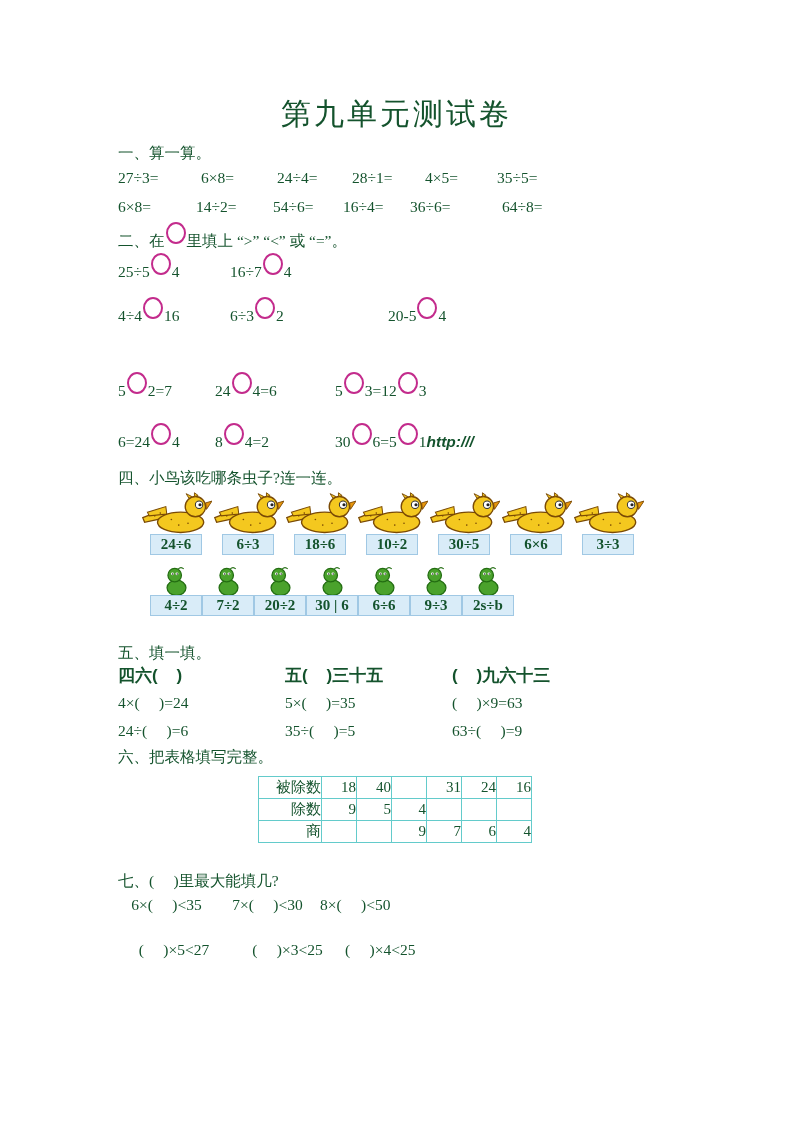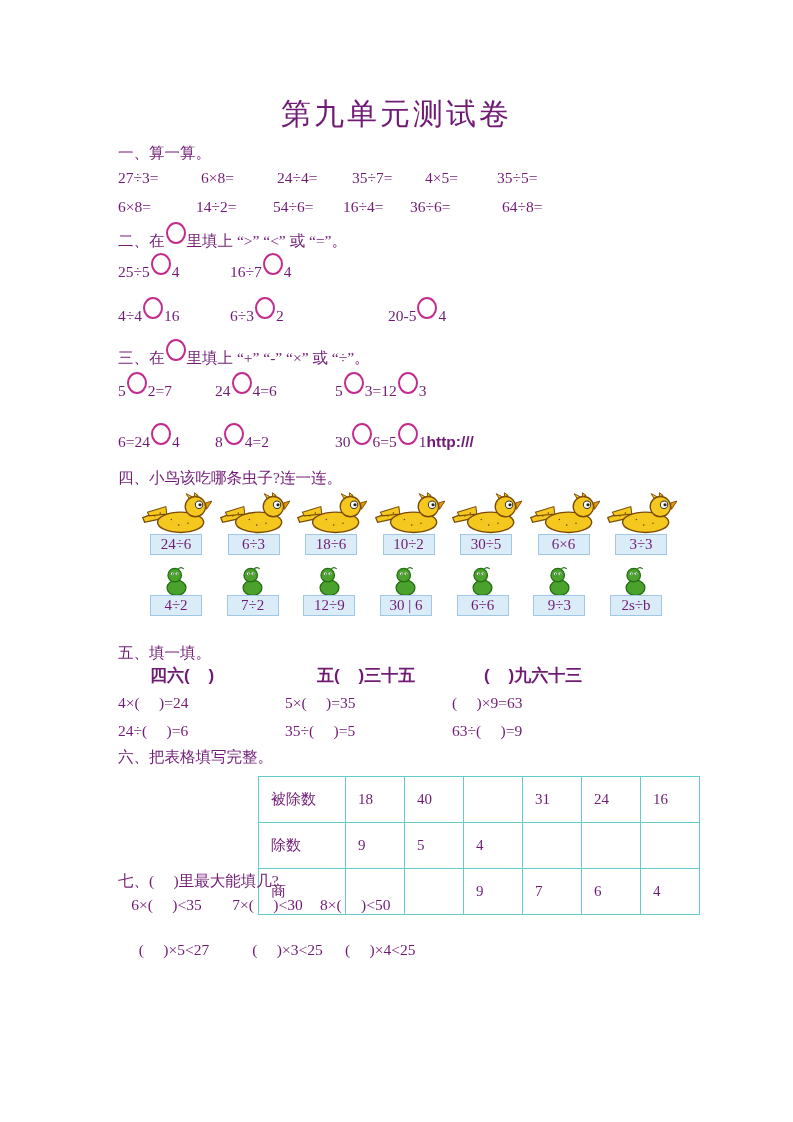--- a/index.html
+++ b/index.html
@@ -1,51 +1,51 @@
 <!DOCTYPE html>
 <html style="--circle: #c32b8c; --table_border: #63cbcb; --label_bg: #d9ecf8; --label_border: #a0c8e4; --bird: #f4c81f; --worm: #4aa22c;"><head>
 <meta charset="utf-8">
 <style>
   html,body{margin:0;padding:0;background:#fff;}
   .page{position:relative;width:793px;height:1122px;background:#ffffff;overflow:hidden;
-        font-family:"Liberation Serif","DejaVu Serif",serif;color:#701a75;font-size:15.5px;}
+        font-family:"Liberation Serif","DejaVu Serif",serif;color:#14532d;font-size:15.5px;}
   .abs{position:absolute;left:118px;}
   .title{left:0;width:100%;text-align:center;font-size:30px;letter-spacing:3px;}
   .h{font-size:15.5px;}
   .row{display:flex;align-items:baseline;}
   .row span, .row .it{display:inline-block;}
   .ce{white-space:pre;}
   
   .circle{display:inline-block;width:20px;height:22px;box-sizing:border-box;
           border:2px solid var(--circle,#c32b8c);border-radius:50%;
           vertical-align:2px;margin:0 1px;}
   
   .s1a span:nth-child(1){width:83px}.s1a span:nth-child(2){width:76px}.s1a span:nth-child(3){width:75px}
   .s1a span:nth-child(4){width:73px}.s1a span:nth-child(5){width:72px}
   .s1b span:nth-child(1){width:78px}.s1b span:nth-child(2){width:77px}.s1b span:nth-child(3){width:70px}
   .s1b span:nth-child(4){width:67px}.s1b span:nth-child(5){width:92px}
   .s2r .it:nth-child(1){width:112px}.s2r .it:nth-child(2){width:158px}
   .s3r .it:nth-child(1){width:97px}.s3r .it:nth-child(2){width:120px}
   .s5r .it{width:167px;white-space:pre;}
-  .s5bold{font-family:"Liberation Sans","DejaVu Sans",sans-serif;font-weight:bold;font-size:17px;margin-left:32px;}
+  .s5bold{font-family:"Liberation Sans","DejaVu Sans",sans-serif;font-weight:bold;font-size:17px;}
   .s7a .it:nth-child(1){width:97px}.s7a .it:nth-child(2){width:105px}
   .s7b .it:nth-child(1){width:112px}.s7b .it:nth-child(2){width:115px}
   .s7r .it{white-space:pre;text-align:center;}
-  .bold-url{font-family:"Liberation Sans","DejaVu Sans",sans-serif;font-weight:bold;}
-  
-  .match-row{display:flex;justify-content:space-between;align-items:flex-end;}
+  .bold-url{font-family:"Liberation Sans","DejaVu Sans",sans-serif;font-weight:bold;font-style:italic;}
+  
+  .match-row{display:flex;justify-content:flex-start;align-items:flex-end;font-weight:bold;}
   .match-item{display:flex;flex-direction:column;align-items:center;}
   .lbl{background:var(--label_bg,#d9ecf8);border:1px solid var(--label_border,#a0c8e4);
        padding:0 6px;min-width:38px;text-align:center;font-size:15px;line-height:19px;margin-top:-2px;}
   .bird{width:72px;height:44px;}
   .worm{width:27px;height:31px;}
   
   .dtable{border-collapse:collapse;}
   .dtable td{border:1px solid var(--table_border,#63cbcb);width:34px;height:21px;
-             text-align:left;font-size:15px;padding:12px;}
+             text-align:right;font-size:15px;padding:0;}
   .dtable td.hd{width:62px;}
 </style>
 </head>
 <body>
 
 <div class="page">
 
   <svg width="0" height="0" style="position:absolute">
     <defs>
       <g id="bird-shape">
@@ -76,21 +76,21 @@
     </defs>
   </svg>
 
   <div class="abs title" style="top:94px">第九单元测试卷</div>
 
   <div class="abs h" style="top:143px">一、算一算。</div>
   <div class="abs row s1a" style="top:169px">
     <span class="ce">27÷3=</span>
     <span class="ce">6×8=</span>
     <span class="ce">24÷4=</span>
-    <span class="ce">35÷7=</span>
+    <span class="ce">28÷1=</span>
     <span class="ce">4×5=</span>
     <span class="ce">35÷5=</span>
   </div>
   <div class="abs row s1b" style="top:198px">
     <span class="ce">6×8=</span>
     <span class="ce">14÷2=</span>
     <span class="ce">54÷6=</span>
     <span class="ce">16÷4=</span>
     <span class="ce">36÷6=</span>
     <span class="ce">64÷8=</span>
@@ -100,21 +100,20 @@
   <div class="abs row s2r" style="top:253px">
     <span class="it"><span>25÷5</span><span class="circle"></span><span>4</span></span>
     <span class="it"><span>16÷7</span><span class="circle"></span><span>4</span></span>
   </div>
   <div class="abs row s2r" style="top:297px">
     <span class="it"><span>4÷4</span><span class="circle"></span><span>16</span></span>
     <span class="it"><span>6÷3</span><span class="circle"></span><span>2</span></span>
     <span class="it"><span>20-5</span><span class="circle"></span><span>4</span></span>
   </div>
 
-  <div class="abs h" style="top:339px"><span>三、在</span><span class="circle"></span><span>里填上 “+” “-” “×” 或 “÷”。</span></div>
   <div class="abs row s3r" style="top:372px">
     <span class="it"><span>5</span><span class="circle"></span><span>2=7</span></span>
     <span class="it"><span>24</span><span class="circle"></span><span>4=6</span></span>
     <span class="it"><span>5</span><span class="circle"></span><span>3=12</span><span class="circle"></span><span>3</span></span>
   </div>
   <div class="abs row s3r" style="top:423px">
     <span class="it"><span>6=24</span><span class="circle"></span><span>4</span></span>
     <span class="it"><span>8</span><span class="circle"></span><span>4=2</span></span>
     <span class="it"><span>30</span><span class="circle"></span><span>6=5</span><span class="circle"></span><span>1</span><span class="bold-url">http:///</span></span>
   </div>
@@ -174,21 +173,21 @@
     <div class="match-item">
         <svg class="worm" viewBox="0 0 30 34">
           <use href="#worm-shape"></use>
         </svg>
         <div class="lbl">7÷2</div>
       </div>
     <div class="match-item">
         <svg class="worm" viewBox="0 0 30 34">
           <use href="#worm-shape"></use>
         </svg>
-        <div class="lbl">12÷9</div>
+        <div class="lbl">20÷2</div>
       </div>
     <div class="match-item">
         <svg class="worm" viewBox="0 0 30 34">
           <use href="#worm-shape"></use>
         </svg>
         <div class="lbl">30 | 6</div>
       </div>
     <div class="match-item">
         <svg class="worm" viewBox="0 0 30 34">
           <use href="#worm-shape"></use>

